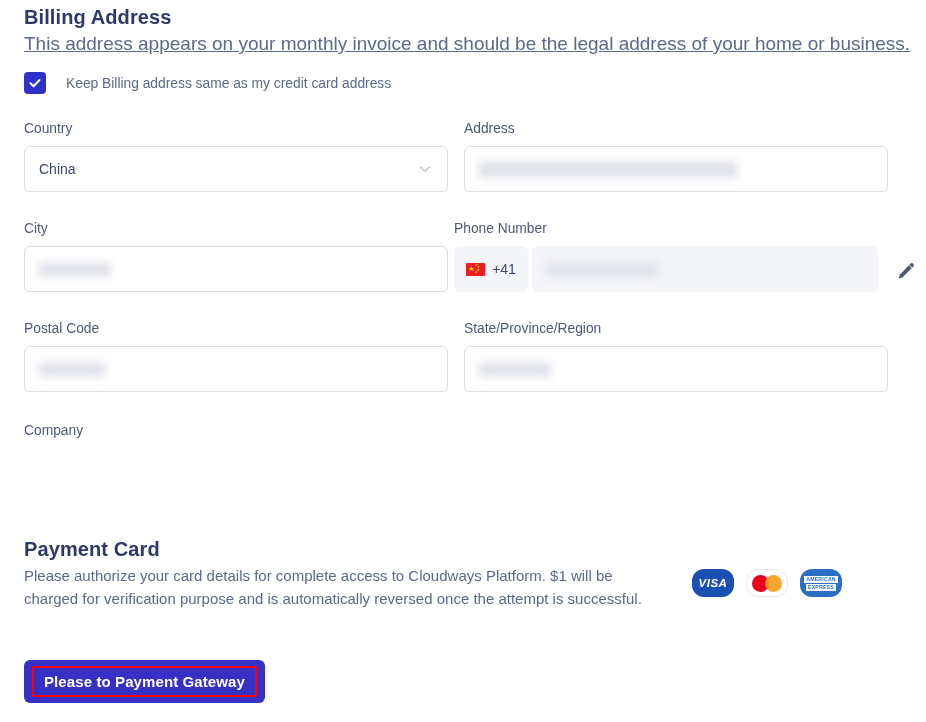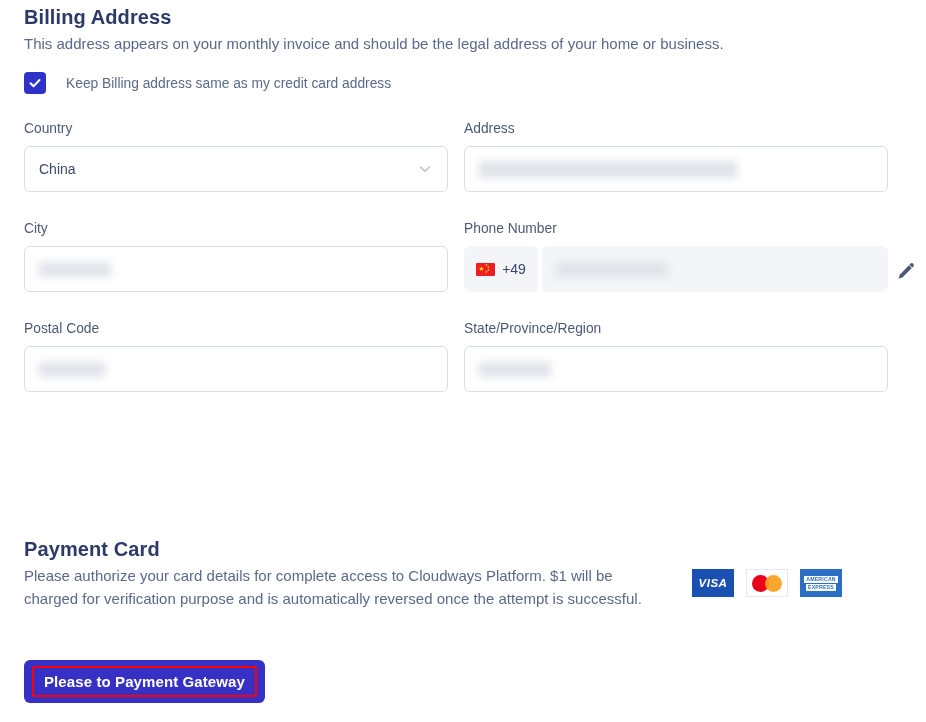--- a/index.html
+++ b/index.html
@@ -26,23 +26,24 @@
     position: absolute;
     left: 24px;
     font-size: 20px;
     font-weight: bold;
     color: #2b3a67;
     letter-spacing: 0.1px;
   }
   .section-desc {
     position: absolute;
     left: 24px;
-    font-size: 15px;
+    font-size: 19px;
     color: #5a6a8a;
     line-height: 22px;
+    text-decoration: underline;
   }
 
   
   .checkbox-row {
     position: absolute;
     left: 24px;
     top: 72px;
     display: flex;
     align-items: center;
     gap: 20px;
@@ -202,21 +203,21 @@
   }
   .card-logos {
     position: absolute;
     display: flex;
     align-items: center;
     gap: 12px;
   }
   .card-logo {
     width: 42px;
     height: 28px;
-    border-radius: 0;
+    border-radius: 12px;
     display: flex;
     align-items: center;
     justify-content: center;
     overflow: hidden;
     flex: none;
   }
   .logo-visa {
     background: #1b50b3;
     color: #ffffff;
     font-size: 11.5px;
@@ -326,32 +327,32 @@
     </div>
   </div>
 
   <div class="field" style="left:24px; top:220px; width:424px;">
     <label class="field-label">City</label>
     <div class="input-box">
       <span class="redacted w-city"></span>
     </div>
   </div>
 
-  <div class="field" style="left:464px; top:220px; width:424px;">
+  <div class="field" style="left:454px; top:220px; width:424px;">
     <label class="field-label">Phone Number</label>
     <div class="phone-group">
       <div class="phone-prefix">
         <span class="flag-cn">
           <span class="star-big">★</span>
           <span class="star-sm s1">★</span>
           <span class="star-sm s2">★</span>
           <span class="star-sm s3">★</span>
           <span class="star-sm s4">★</span>
         </span>
-        <span class="phone-code">+49</span>
+        <span class="phone-code">+41</span>
       </div>
       <div class="phone-input">
         <span class="redacted w-phone"></span>
       </div>
     </div>
   </div>
 
   <div class="pencil-btn" style="left:895px; top:261px;">
     <svg width="22" height="22" viewBox="0 0 22 22" fill="none">
       <path d="M15.6 2.6 a2 2 0 0 1 2.8 2.8 L7.4 16.4 L3.6 17.6 L4.8 13.8 Z" fill="#4a5875"></path>
@@ -367,20 +368,21 @@
   </div>
 
   <div class="field" style="left:464px; top:320px; width:424px;">
     <label class="field-label">State/Province/Region</label>
     <div class="input-box">
       <span class="redacted w-state"></span>
     </div>
   </div>
 
   <div class="field" style="left:24px; top:422px; width:424px;">
+    <label class="field-label">Company</label>
   </div>
 
   <div class="section-title" style="top:538px;">Payment Card</div>
 
   <div class="pay-desc" style="top:565px;">Please authorize your card details for complete access to Cloudways Platform. $1 will be charged for verification purpose and is automatically reversed once the attempt is successful.</div>
 
   <div class="card-logos" style="left:692px; top:569px;">
     <div class="card-logo logo-visa">
       <span>VISA</span>
     </div>

